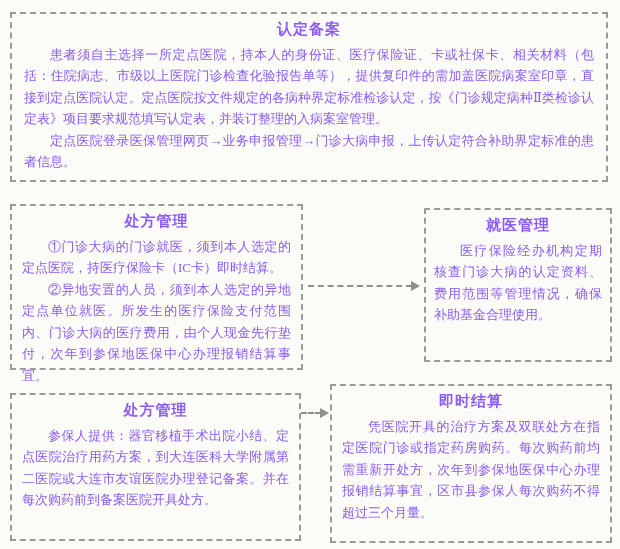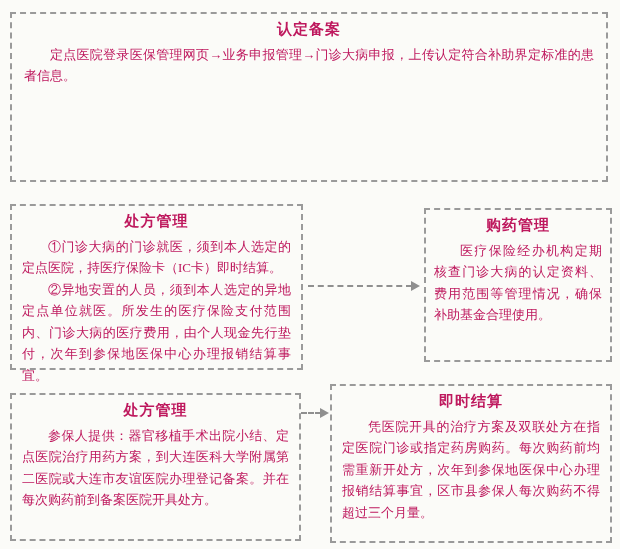--- a/index.html
+++ b/index.html
@@ -6,21 +6,21 @@
     margin: 0;
     padding: 0;
     background: #ffffff;
   }
   .canvas {
     position: relative;
     width: 620px;
     height: 549px;
     background: #fbfbf8;
     font-family: "Liberation Serif", "DejaVu Serif", serif;
-    color: #be185d;
+    color: #8b5cf6;
     overflow: hidden;
   }
   .box {
     position: absolute;
     box-sizing: border-box;
     border: 2px dashed #9a9a9a;
     background: #fbfbf8;
     padding: 4px 12px 6px 12px;
   }
   .box h3 {
@@ -67,36 +67,37 @@
   #arrow-settlement-to-medical { left: 308px; top: 278px; width: 112px; }
   #arrow-prescription-to-purchase { left: 301px; top: 405px; width: 28px; }
 </style>
 </head>
 <body>
 
 <div class="canvas">
 
   <section class="box" id="box-certification">
     <h3>认定备案</h3>
+    <p>患者须自主选择一所定点医院，持本人的身份证、医疗保险证、卡或社保卡、相关材料（包括：住院病志、市级以上医院门诊检查化验报告单等），提供复印件的需加盖医院病案室印章，直接到定点医院认定。定点医院按文件规定的各病种界定标准检诊认定，按《门诊规定病种Ⅱ类检诊认定表》项目要求规范填写认定表，并装订整理的入病案室管理。</p>
     <p>定点医院登录医保管理网页→业务申报管理→门诊大病申报，上传认定符合补助界定标准的患者信息。</p>
   </section>
 
   <section class="box" id="box-settlement">
     <h3>处方管理</h3>
     <p>①门诊大病的门诊就医，须到本人选定的定点医院，持医疗保险卡（IC卡）即时结算。</p>
     <p>②异地安置的人员，须到本人选定的异地定点单位就医。所发生的医疗保险支付范围内、门诊大病的医疗费用，由个人现金先行垫付，次年到参保地医保中心办理报销结算事宜。</p>
   </section>
 
   <div class="arrow" id="arrow-settlement-to-medical">
     <span class="shaft"></span>
     <span class="head"></span>
   </div>
 
   <section class="box" id="box-medical">
-    <h3>购药管理</h3>
+    <h3>就医管理</h3>
     <p>医疗保险经办机构定期核查门诊大病的认定资料、费用范围等管理情况，确保补助基金合理使用。</p>
   </section>
 
   <section class="box" id="box-prescription">
     <h3>处方管理</h3>
     <p>参保人提供：器官移植手术出院小结、定点医院治疗用药方案，到大连医科大学附属第二医院或大连市友谊医院办理登记备案。并在每次购药前到备案医院开具处方。</p>
   </section>
 
   <div class="arrow" id="arrow-prescription-to-purchase">
     <span class="shaft"></span>

